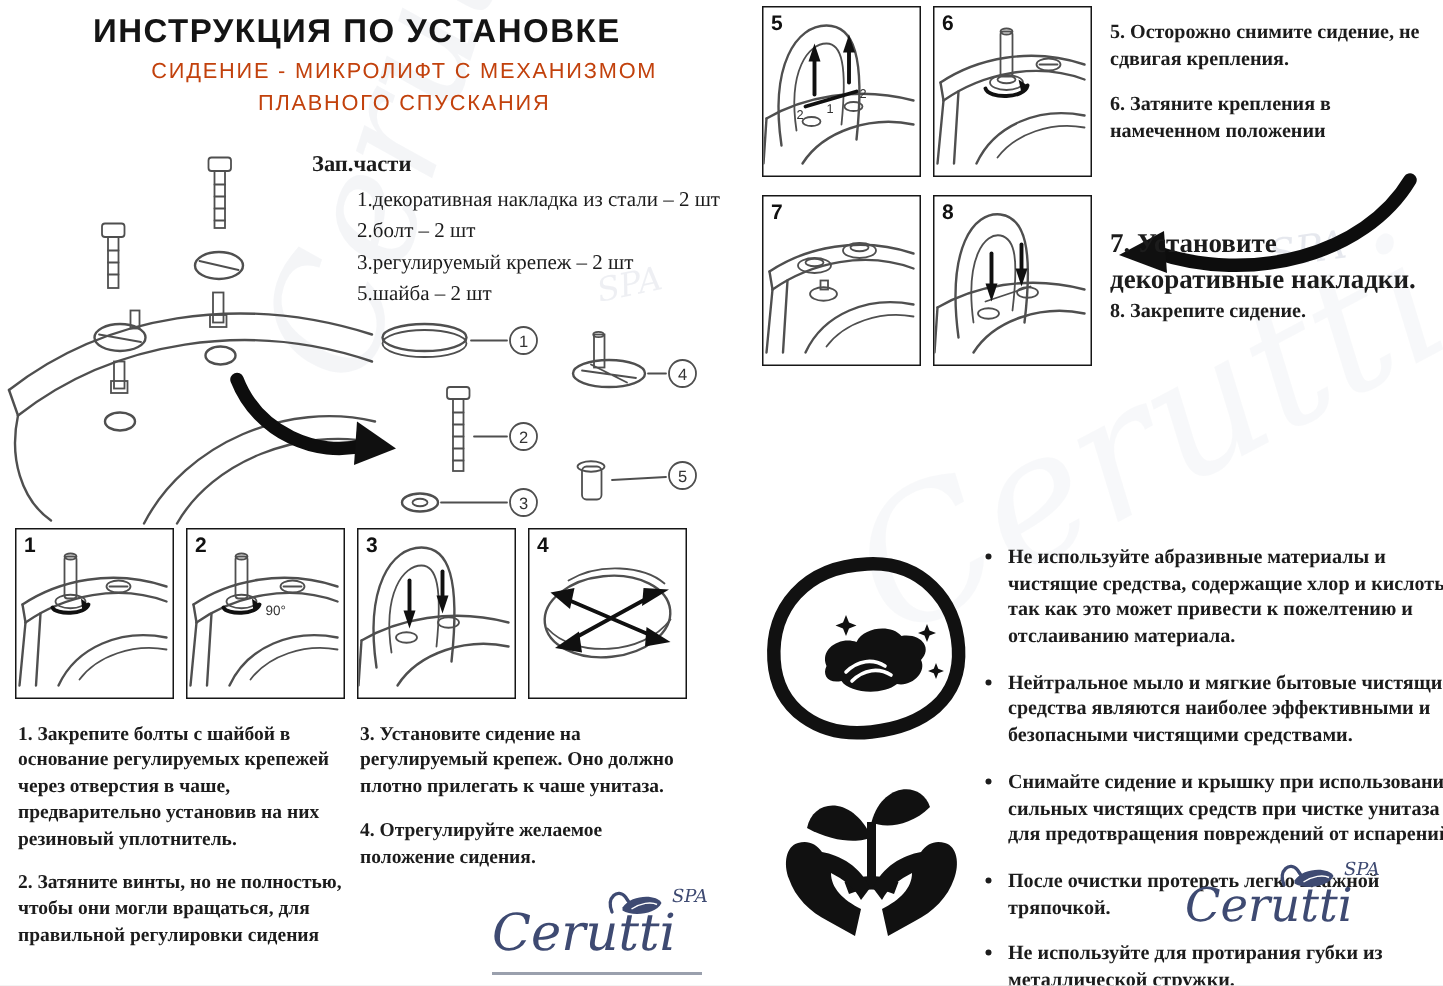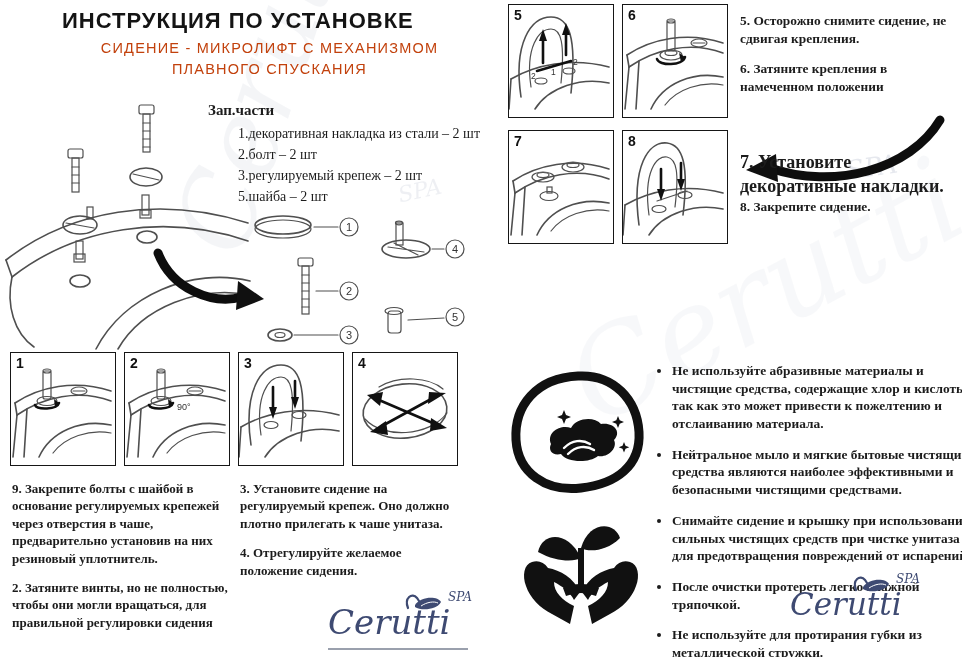--- a/index.html
+++ b/index.html
@@ -187,21 +187,21 @@
       <line class="ar" x1="26" y1="43" x2="82" y2="67" stroke-width="3.4"></line>
       <polygon class="arf" points="30,35 14,38 27,49"></polygon>
         <polygon class="arf" points="78,61 94,71 77,74"></polygon>
       <line class="ar" x1="29" y1="69" x2="80" y2="41" stroke-width="3.4"></line>
       <polygon class="arf" points="33,64 17,75 35,78"></polygon>
         <polygon class="arf" points="76,35 93,36 75,47"></polygon>
     </svg>
   </div>
 
   <div class="abs" style="left:12px;top:480px;width:224px;">
-    <p class="step">9.   Закрепите болты с шайбой в основание регулируемых крепежей через отверстия в чаше, предварительно установив на них резиновый уплотнитель.</p>
+    <p class="step">1.   Закрепите болты с шайбой в основание регулируемых крепежей через отверстия в чаше, предварительно установив на них резиновый уплотнитель.</p>
     <p class="step">2.   Затяните винты, но не полностью, чтобы они могли вращаться, для правильной регулировки сидения</p>
   </div>
 
   <div class="abs" style="left:240px;top:480px;width:224px;">
     <p class="step">3. Установите сидение на регулируемый крепеж. Оно должно плотно прилегать к чаше унитаза.</p>
     <p class="step">4. Отрегулируйте желаемое положение сидения.</p>
   </div>
 
   <div class="abs" style="left:328px;top:588px;width:160px;height:64px;">
     <svg class="abs" style="left:72px;top:0px;" width="52" height="28" viewBox="0 0 52 28">

